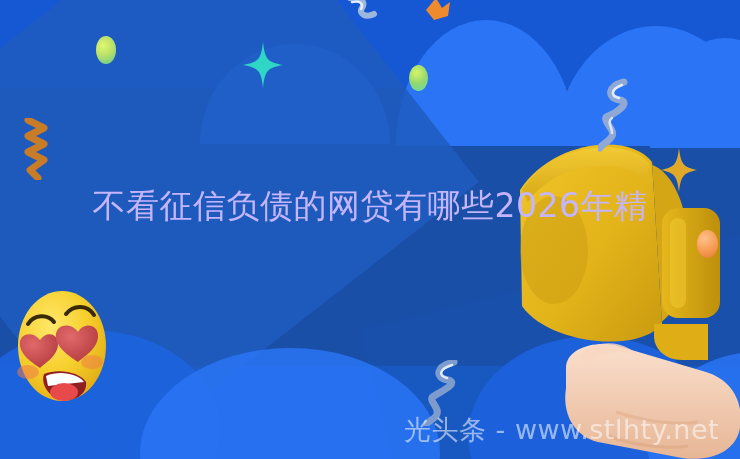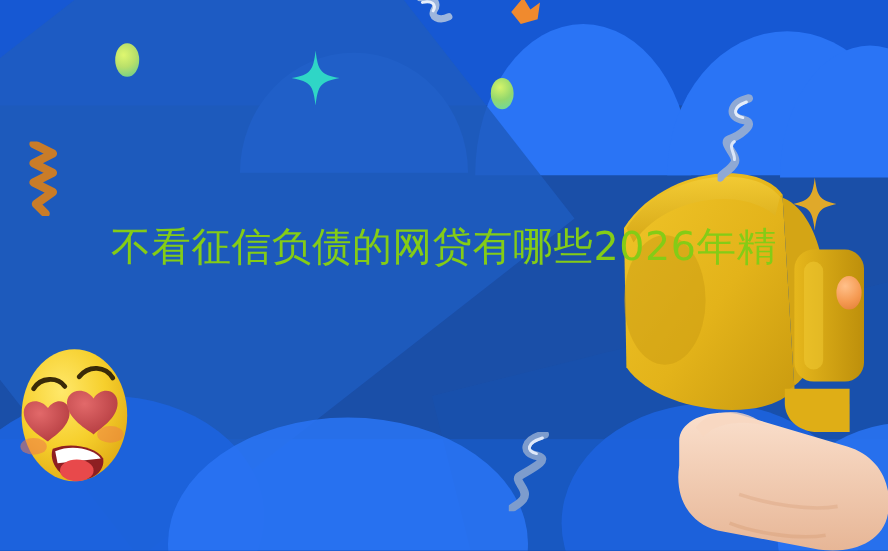--- a/index.html
+++ b/index.html
@@ -131,21 +131,21 @@
   #spiral-right        { left: 598px; top: 78px;  width: 34px; height: 74px; }
   #spiral-bottom       { left: 424px; top: 360px; width: 36px; height: 66px; }
 
   
   #headline {
     position: absolute;
     left: 0;
     top: 184px;
     width: 740px;
     text-align: center;
-    color: #84cc16;
+    color: #c4b5fd;
     font-size: 33px;
     line-height: 44px;
     letter-spacing: .5px;
     font-weight: 400;
     font-family: "DejaVu Sans", "Liberation Sans", sans-serif;
   }
   #headline .line { display: block; white-space: nowrap; }
 
   
   #watermark {
@@ -315,14 +315,15 @@
   </div>
 
   <div class="shape" id="balloon-green-1"></div>
   <div class="shape" id="balloon-green-2"></div>
   <div class="shape" id="sphere-orange"></div>
 
   <div id="headline">
     <span class="line">不看征信负债的网贷有哪些2026年精</span>
   </div>
 
+  <div id="watermark">光头条 - www.stlhty.net</div>
 
 </div>
 
 </body></html>

